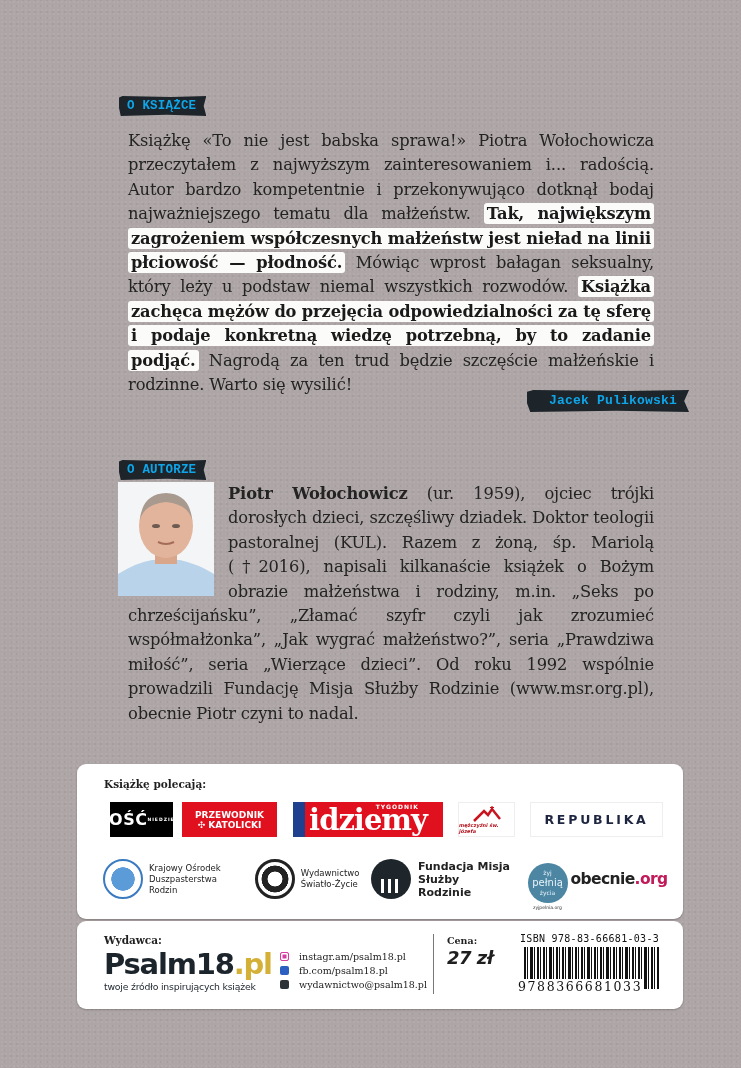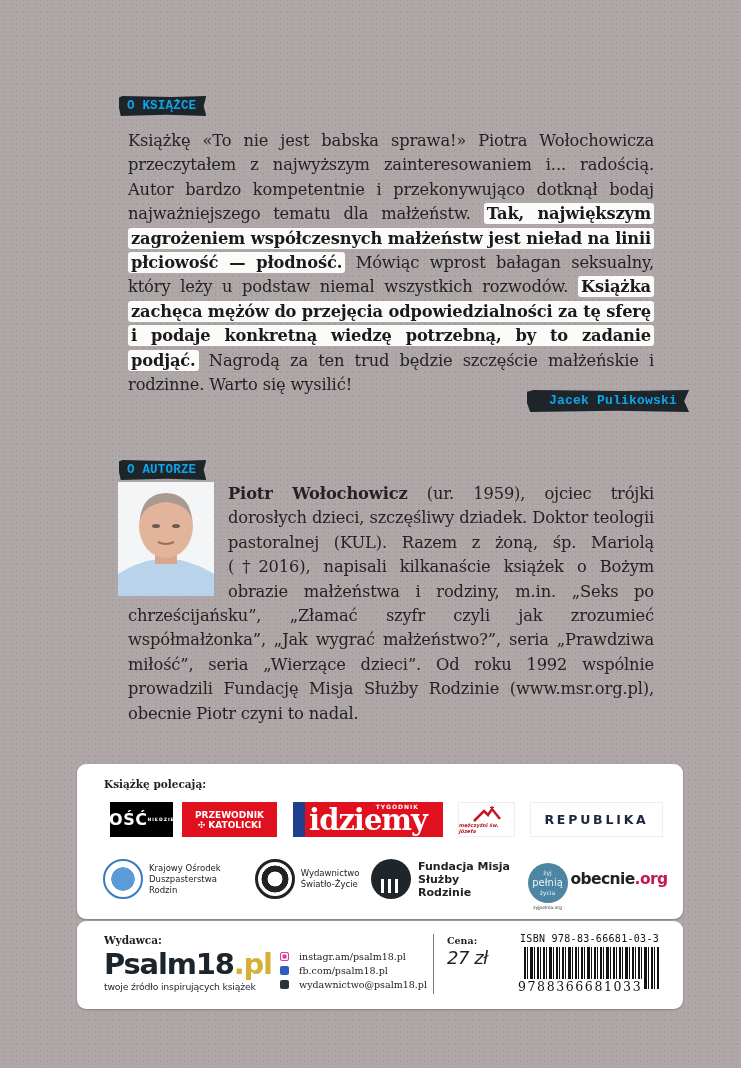--- a/index.html
+++ b/index.html
@@ -124,21 +124,21 @@
   .psalm-logo .pl { color: #d5b036; }
   .psalm-tag { position: absolute; left: 27px; top: 60px; font-family: "DejaVu Sans", sans-serif; font-size: 9.3px; color: #1c242c; letter-spacing: -0.2px; }
   .contacts { position: absolute; left: 203px; top: 28px; }
   .contact { display: flex; align-items: center; gap: 10px; height: 14px; font-family: "DejaVu Serif", serif; font-size: 9.5px; color: #222; }
   .ci { width: 9px; height: 9px; border-radius: 2px; display: inline-block; flex-shrink: 0; }
   .ci-ig { background: #d63d9e; border: 1px solid #d63d9e; box-shadow: inset 0 0 0 1.5px #fff; }
   .ci-fb { background: #2d5ec1; }
   .ci-mail { background: #2b3338; }
   .divider { position: absolute; left: 356px; top: 13px; width: 1px; height: 60px; background: #777; }
   .price-label { position: absolute; left: 370px; top: 14px; font-family: "DejaVu Serif", serif; font-weight: bold; font-size: 9.5px; }
-  .price { position: absolute; left: 370px; top: 26px; font-family: "DejaVu Sans", sans-serif; font-weight: normal; font-size: 18px; letter-spacing: -0.5px; font-style: italic; }
+  .price { position: absolute; left: 370px; top: 26px; font-family: "DejaVu Sans", sans-serif; font-weight: bold; font-size: 18px; letter-spacing: -0.5px; font-style: italic; }
   .isbn { position: absolute; left: 443px; top: 12px; font-family: "DejaVu Sans Mono", monospace; font-size: 10px; letter-spacing: 0.3px; color: #111; }
   .barcode { position: absolute; left: 447px; top: 26px; width: 135px; height: 42px;
     background: repeating-linear-gradient(90deg,
       #111 0 2px, #fff 2px 3px, #111 3px 4px, #fff 4px 6px, #111 6px 9px, #fff 9px 10px,
       #111 10px 11px, #fff 11px 13px, #111 13px 15px, #fff 15px 16px, #111 16px 17px, #fff 17px 19px);
   }
   .barcode-num { position: absolute; left: 439px; top: 58px; font-family: "DejaVu Serif", serif; font-size: 12.5px; letter-spacing: 1.6px; background: #fff; padding: 0 2px; color: #111; }
 </style>
 </head>
 <body>

